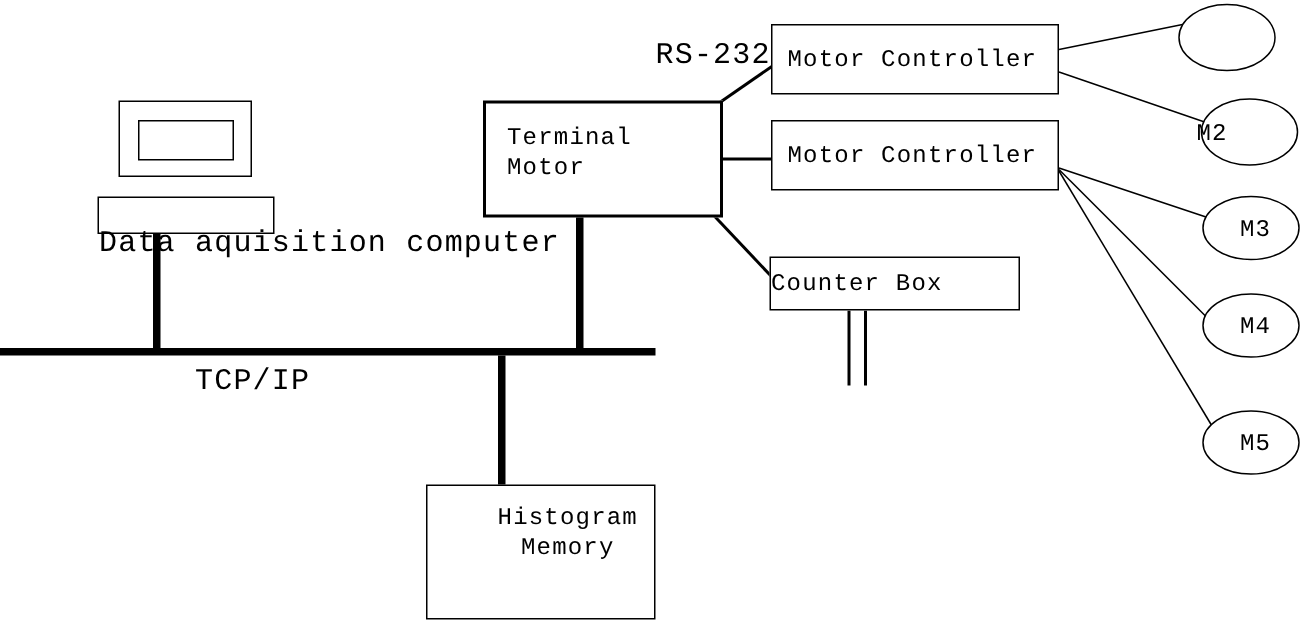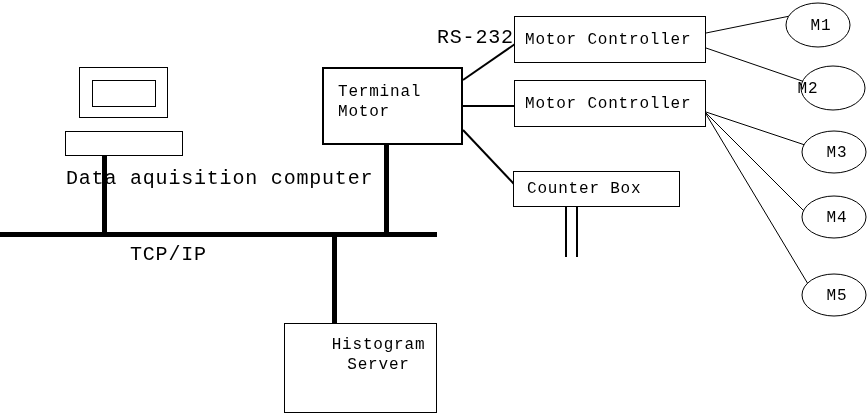--- a/index.html
+++ b/index.html
@@ -81,46 +81,45 @@
     <ellipse cx="834" cy="217" rx="32" ry="21" fill="#fff" stroke="#000" stroke-width="1"></ellipse>
     <ellipse cx="834" cy="295" rx="32" ry="21" fill="#fff" stroke="#000" stroke-width="1"></ellipse>
   </svg>
 
   <div>
     <div class="icon-part" style="left:79px;  top:67px;  width:89px;  height:51px;"></div>
     <div class="icon-part" style="left:92px;  top:80px;  width:64px;  height:27px;"></div>
     <div class="icon-part" style="left:65px;  top:131px; width:118px; height:25px;"></div>
   </div>
 
-  <div class="lbl" style="left:66px;  top:171px;">Data aquisition computer</div>
+  <div class="lbl" style="left:66px;  top:155px;">Data aquisition computer</div>
   <div class="lbl" style="left:130px; top:247px;">TCP/IP</div>
   <div class="lbl" style="left:437px; top:30px;">RS-232</div>
 
-  <div class="box thick two-line" style="left:322px; top:67px; width:141px; height:78px; padding:13px 0 0 14px;">
+  <div class="box thick two-line" style="left:322px; top:67px; width:160px; height:78px; padding:13px 0 0 14px;">
     <div>Terminal</div>
     <div>Motor</div>
   </div>
 
   <div class="box vcenter" style="left:514px; top:16px; width:192px; height:47px; padding-left:10px;">
     <span>Motor Controller</span>
   </div>
 
   <div class="box vcenter" style="left:514px; top:80px; width:192px; height:47px; padding-left:10px;">
     <span>Motor Controller</span>
   </div>
 
-  <div class="box vcenter" style="left:513px; top:171px; width:167px; height:36px; padding-left:13px;">
+  <div class="box vcenter" style="left:513px; top:171px; width:167px; height:36px; ">
     <span>Counter Box</span>
   </div>
 
 
   <div class="box two-line" style="left:284px; top:323px; width:153px; height:90px; padding:11px 0 0 36px;text-align:center;">
     <div>Histogram</div>
-    <div>Server</div>
+    <div>Memory</div>
   </div>
 
-  <div class="motor-label" style="left:789px; top:4px;">M1</div>
   <div class="motor-label" style="left:776px; top:67px;">M2</div>
   <div class="motor-label" style="left:805px; top:131px;">M3</div>
   <div class="motor-label" style="left:805px; top:196px;">M4</div>
   <div class="motor-label" style="left:805px; top:274px;">M5</div>
 
 </div>
 
 </body></html>

